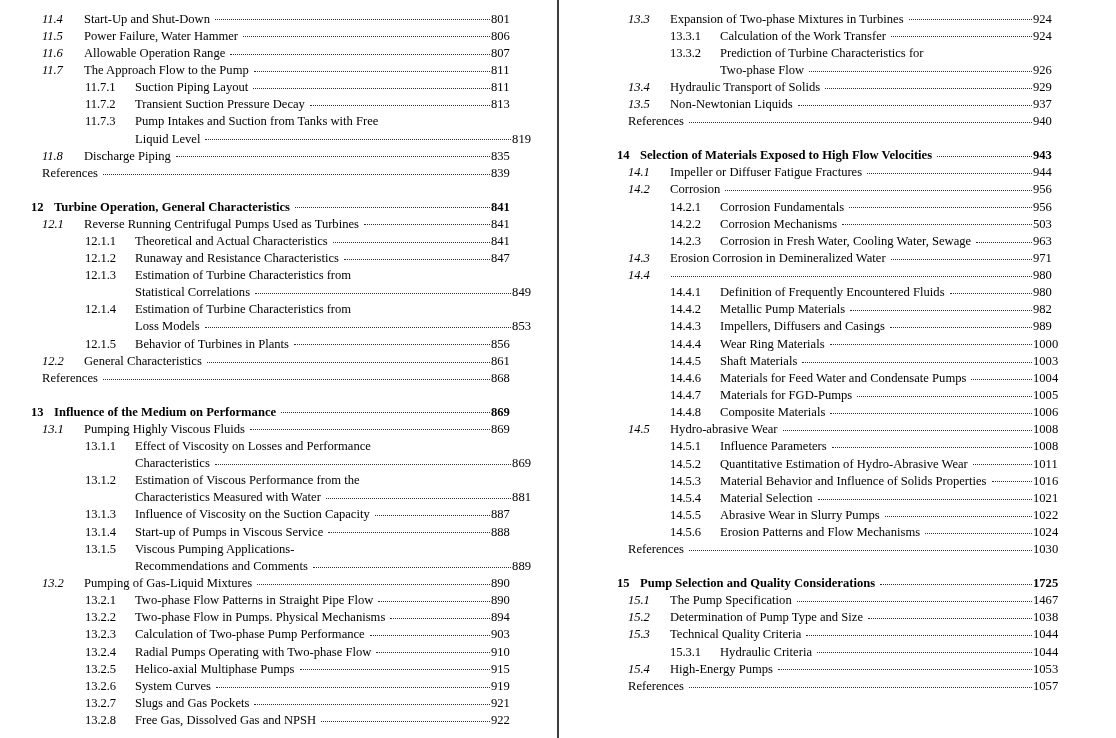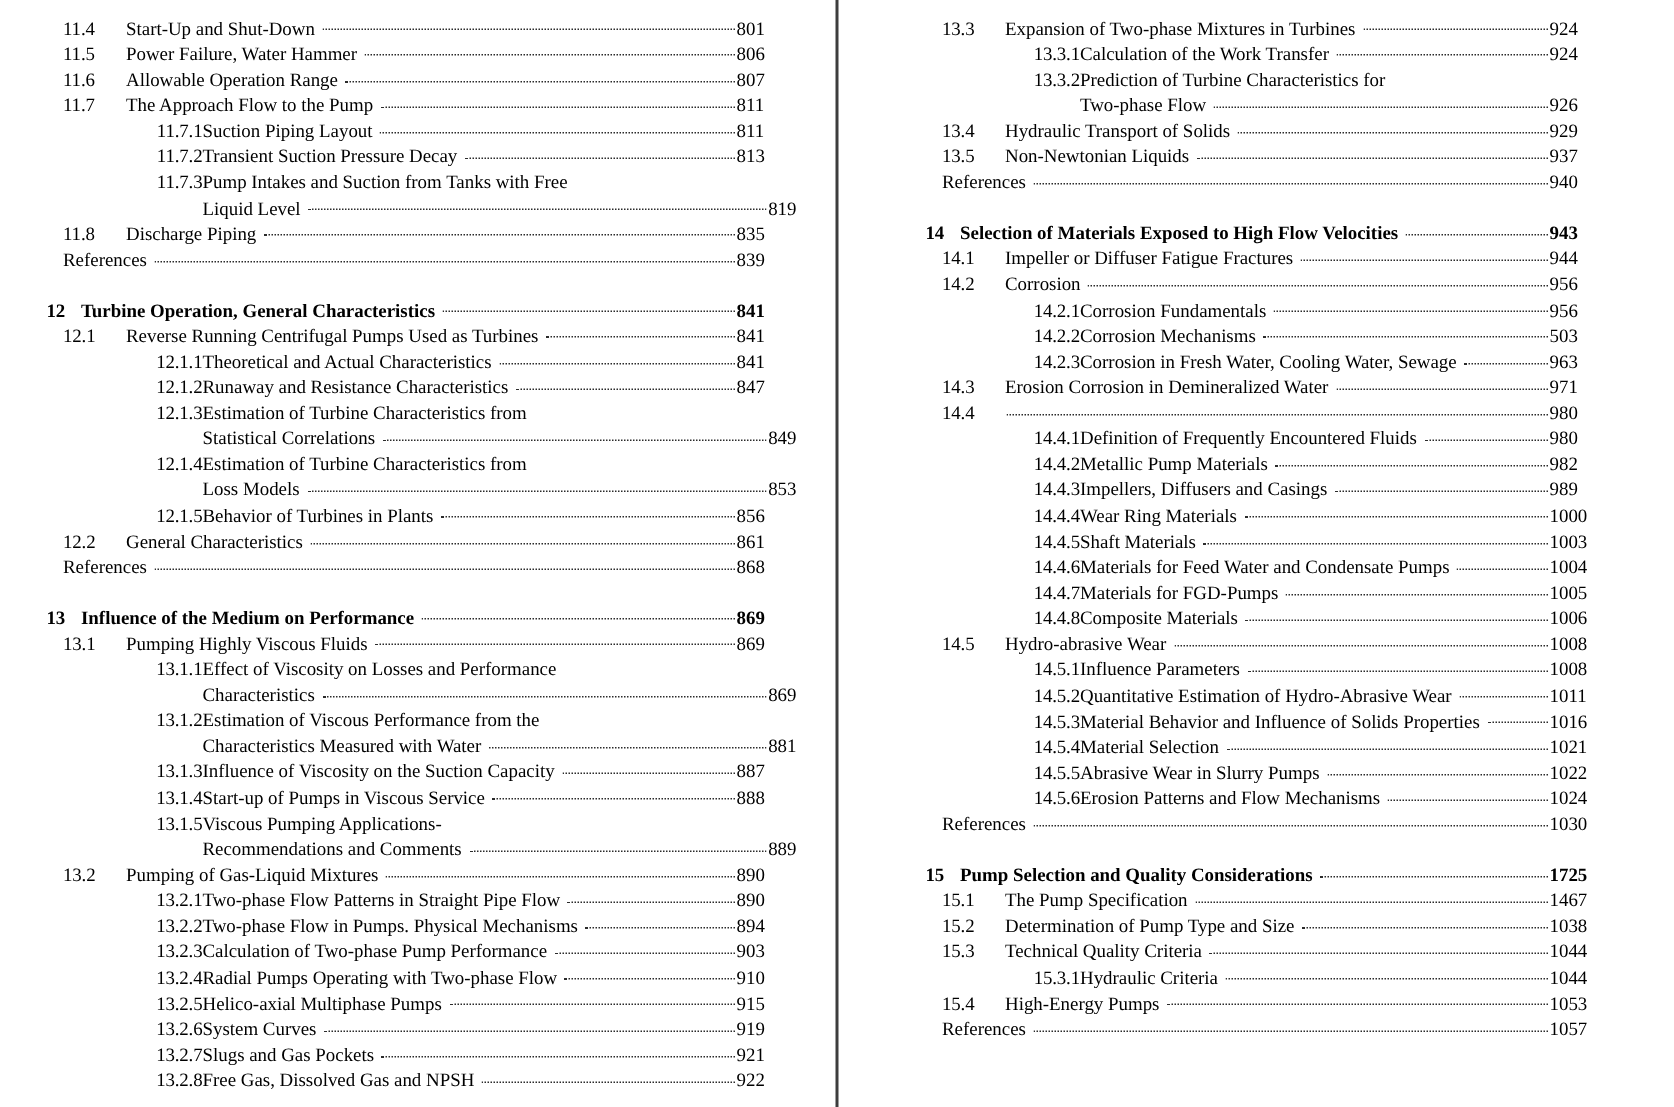--- a/index.html
+++ b/index.html
@@ -70,25 +70,25 @@
     text-align: left;
   }
   .entry.noleader .leader::after { display: none; }
 
   
   .lvl1 { font-weight: bold; }
   .lvl1 .num   { width: 23px; }
   .lvl1 .page  { width: 40px; }
 
   
-  .lvl2 .num   { width: 42px; margin-left: 11px; }
+  .lvl2 .num   { width: 42px; margin-left: 11px; font-style: italic; }
   .lvl2 .page  { width: 40px; }
 
   
-  .lvl3 .num   { width: 50px; margin-left: 54px; text-align: right; }
+  .lvl3 .num   { width: 50px; margin-left: 54px; }
   .lvl3 .page  { width: 40px; }
   .cont3 .num  { width: 104px; }
 
   
   .refs .num   { width: 0px; margin-left: 11px; }
   .refs .page  { width: 40px; }
 
   
   #col-right .entry .page { width: 44px; }
   #col-right .lvl2 .num   { width: 42px; margin-left: 11px; }

